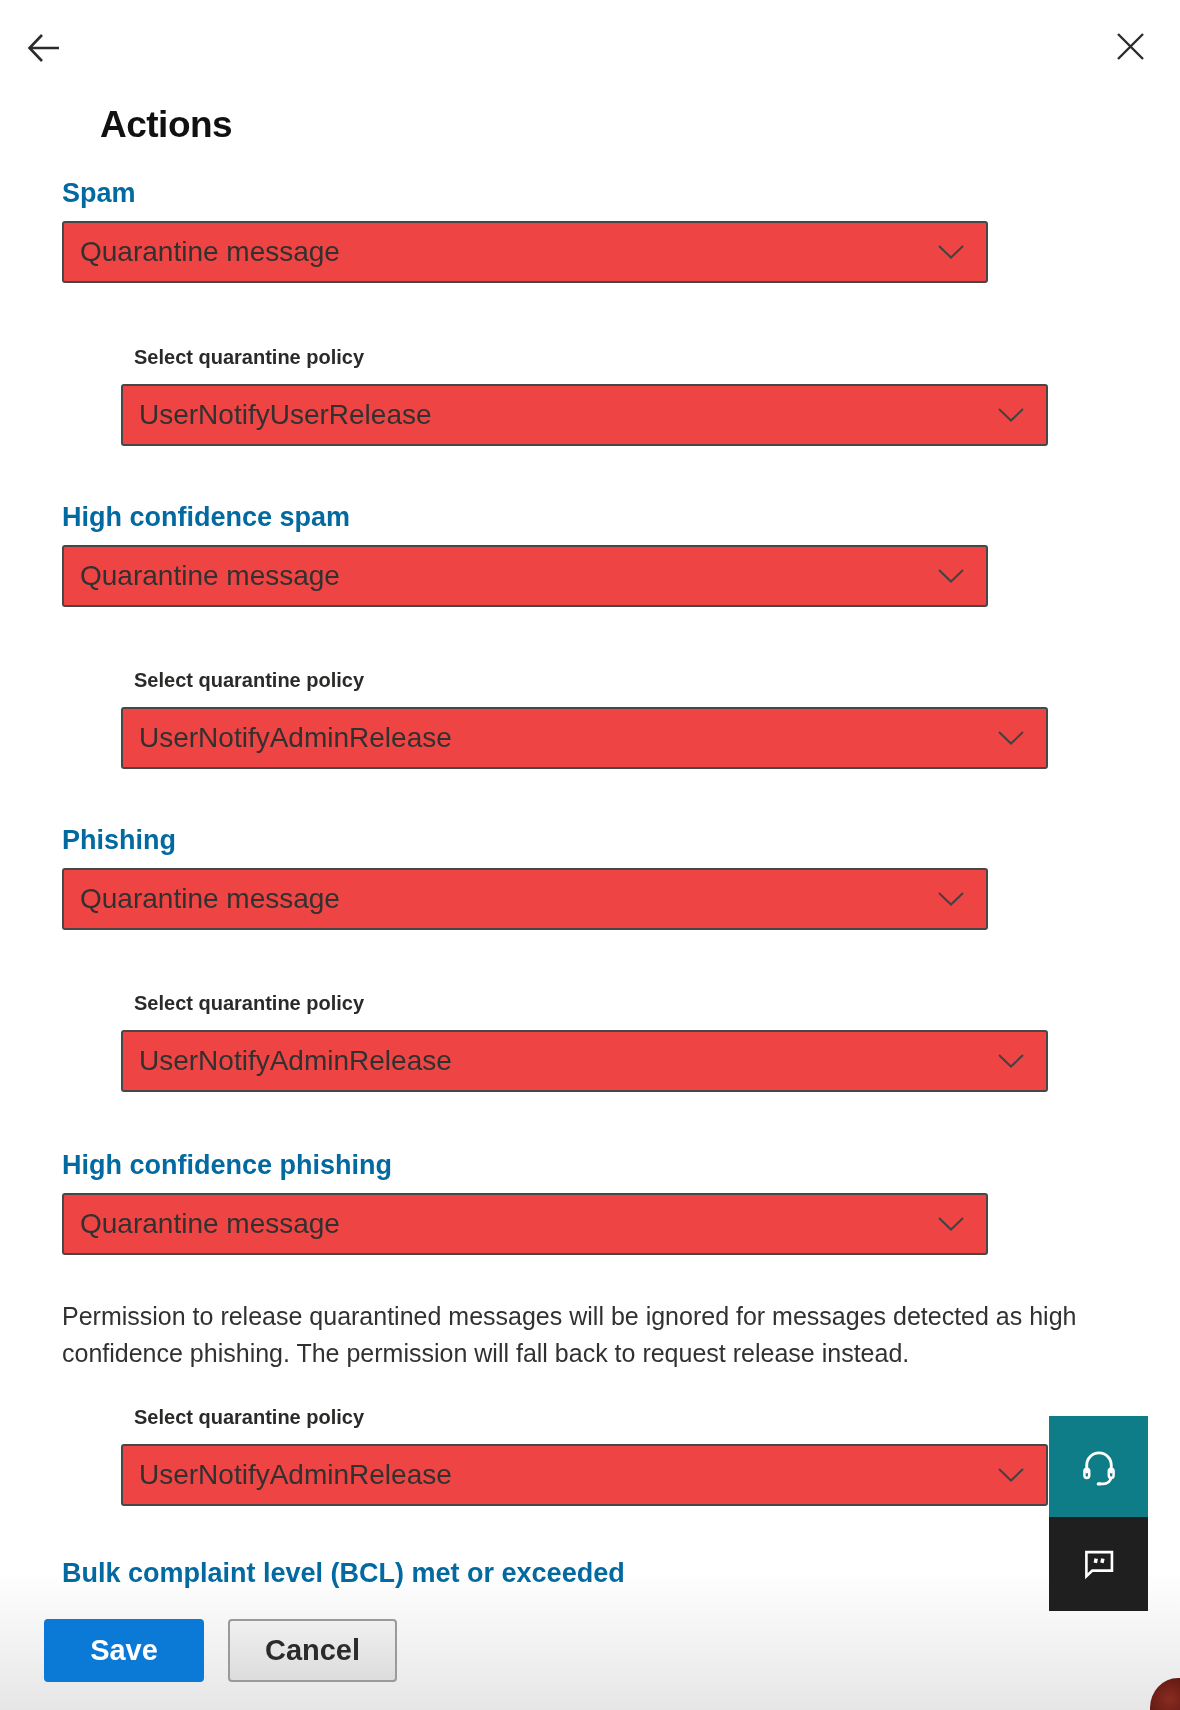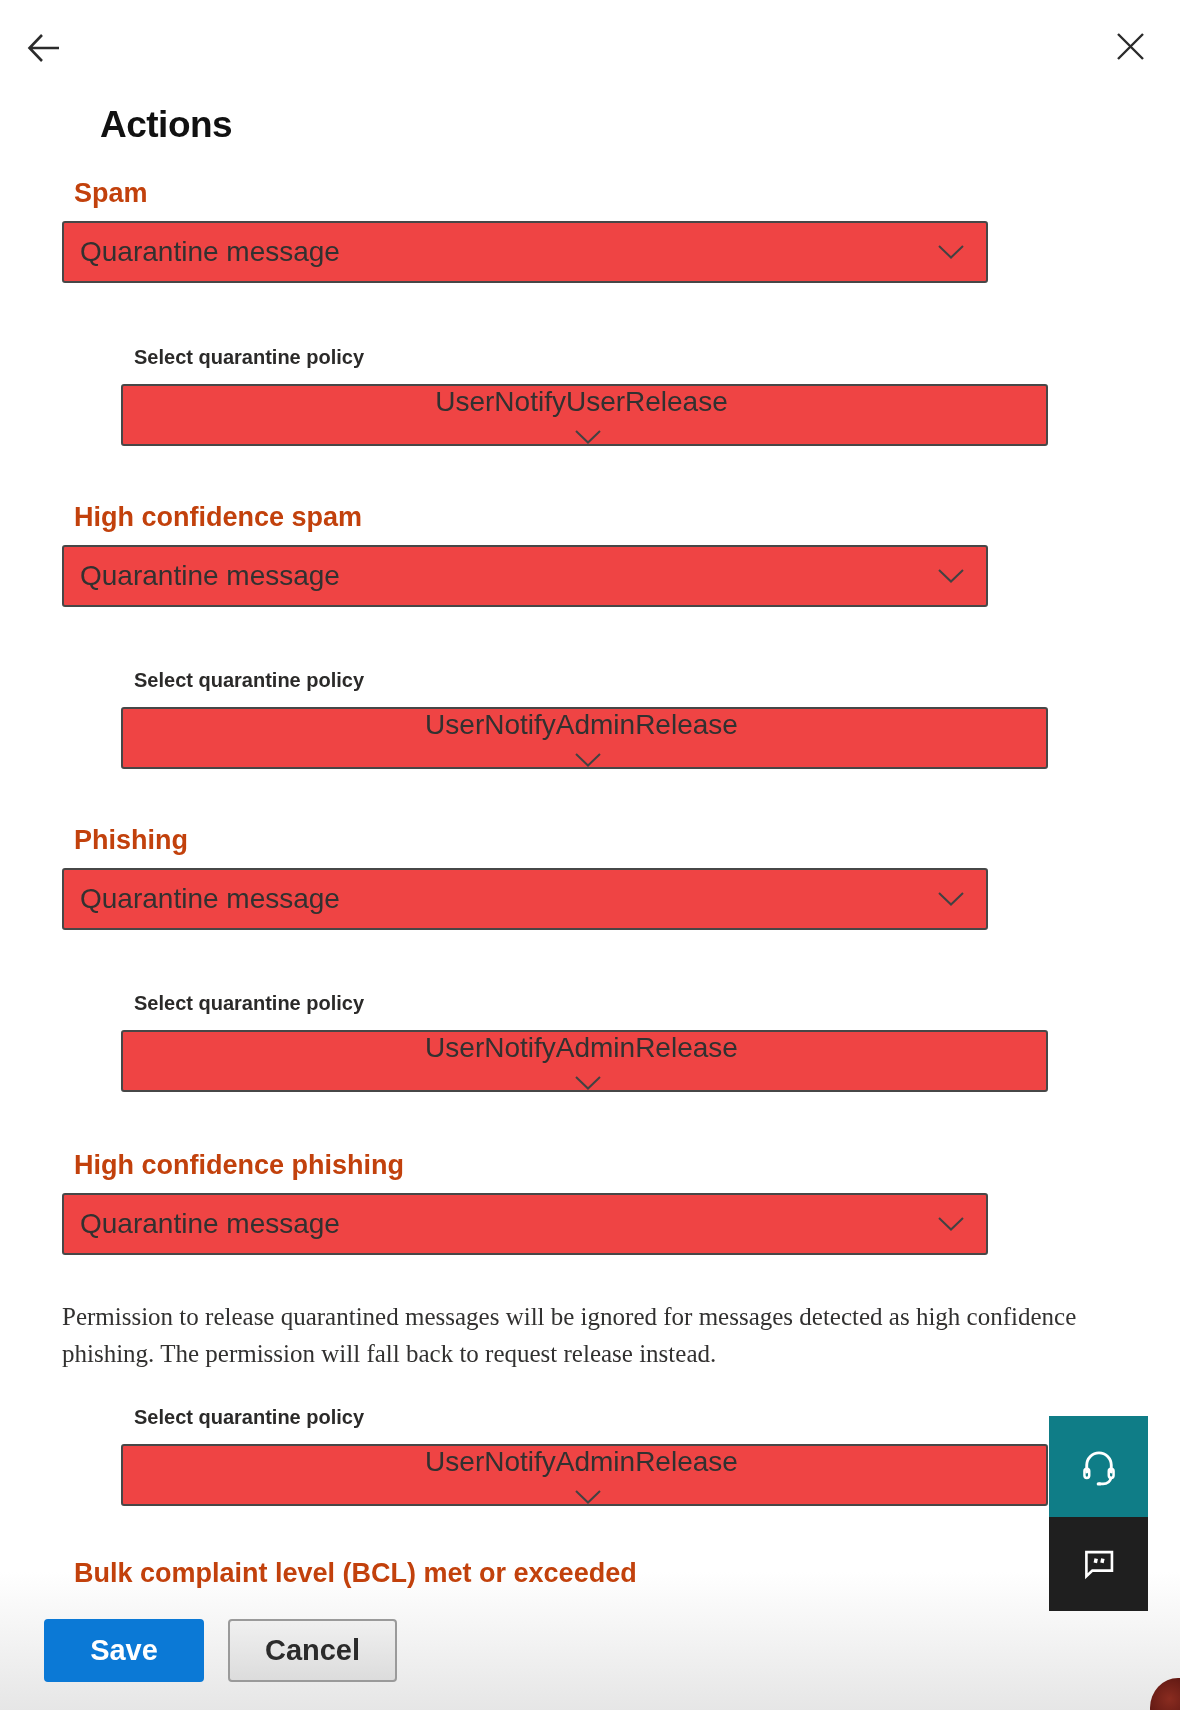--- a/index.html
+++ b/index.html
@@ -13,39 +13,39 @@
     position:absolute; background:none; border:none; cursor:pointer;
     padding:0; line-height:0;
   }
   .icon-btn.back { left:26px; top:30px; }
   .icon-btn.closeb { left:1116px; top:32px; }
   h1.title {
     position:absolute; left:60px; top:104px;
     font-size:37px; font-weight:700; color:#111111; letter-spacing:-0.5px;margin-left:40px;
   }
   .lbl {
-    position:absolute; left:74px;
-    font-size:27px; font-weight:600; color:#c2410c;
+    position:absolute; left:62px;
+    font-size:27px; font-weight:600; color:#0369a1;
   }
   .lbl2 {
     position:absolute; left:134px;
     font-size:20px; font-weight:600; color:#2b2a29;
   }
   .dd {
     position:absolute; left:62px; width:926px; height:62px;
     background:#ef4444; border:2px solid #474747; border-radius:3px;
     display:flex; align-items:center; justify-content:space-between;
     padding:0 22px 0 16px; cursor:pointer;
   }
-  .dd.indent { left:121px; width:927px;flex-direction:column; }
+  .dd.indent { left:121px; width:927px; }
   .dd-text { font-size:28px; color:#323130; white-space:nowrap; overflow:hidden; }
   .chev { flex:0 0 auto; margin-left:12px; }
   .note {
     position:absolute; left:62px; top:1298px; width:1050px;
-    font-size:25px; line-height:37px; color:#323130;font-family:Liberation Serif, serif;
+    font-size:25px; line-height:37px; color:#323130;
   }
   .footer-band {
     position:absolute; left:0; top:1572px; width:1180px; height:138px;
     background:linear-gradient(180deg, rgba(255,255,255,0) 0%, rgba(230,230,230,0.35) 35%, #e6e6e6 100%);
     z-index:0;
   }
   .btn {
     position:absolute; top:1619px; height:63px; border-radius:4px;
     font-family:inherit; font-size:29px; font-weight:600; cursor:pointer; z-index:2;text-align:center;
   }

